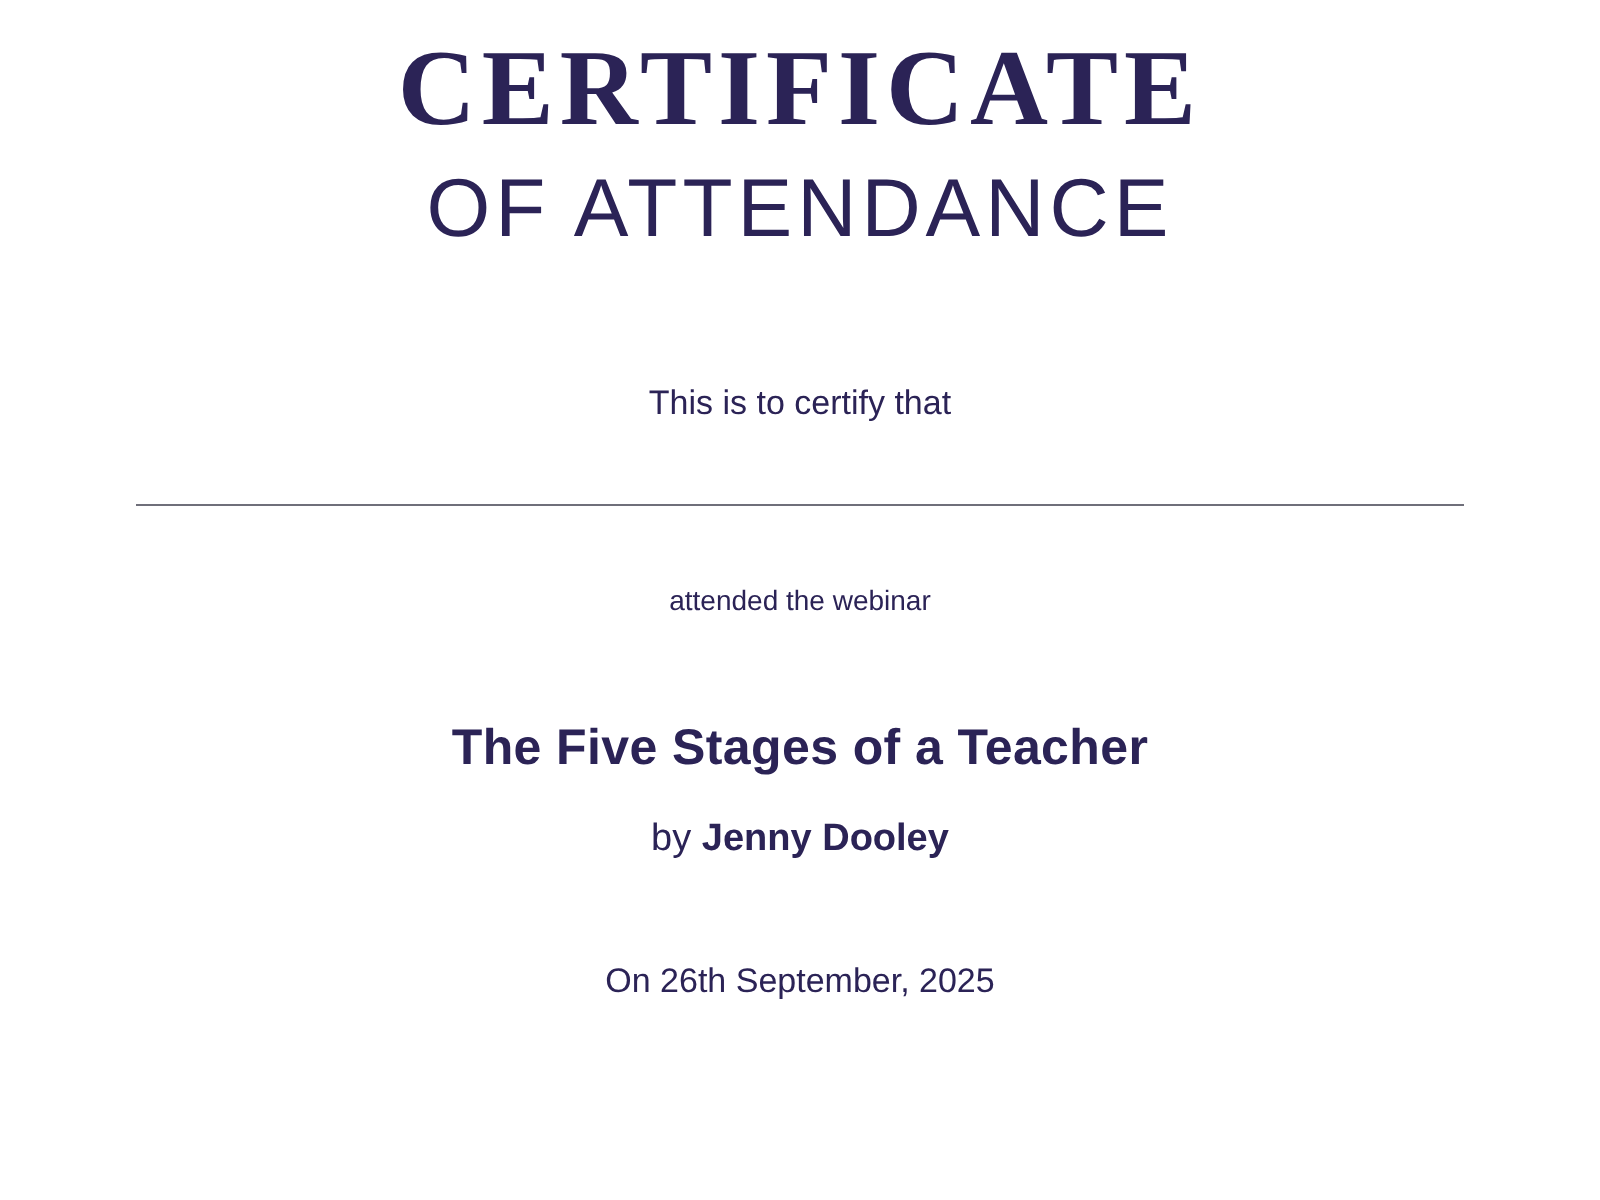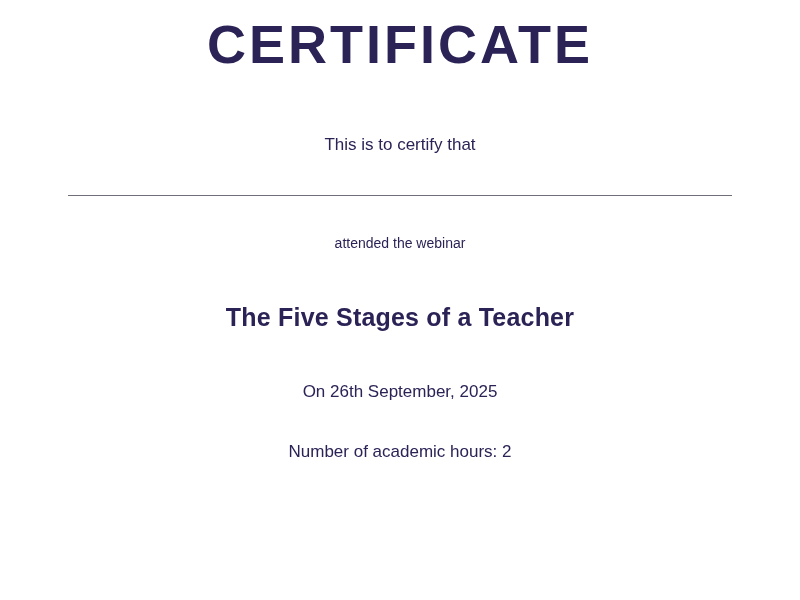--- a/index.html
+++ b/index.html
@@ -28,21 +28,21 @@
     margin-top: 16px;
     text-align: center;
     width: 100%;
   }
   .title-main {
     font-size: 54px;
     font-weight: bold;
     letter-spacing: 3px;
     color: #2b2356;
     line-height: 1.05;
-    font-family: Liberation Sans, sans-serif;
+    font-family: Liberation Serif, serif;
   }
   .title-sub {
     font-size: 41px;
     font-weight: normal;
     letter-spacing: 2.5px;
     color: #2b2356;
     line-height: 1.25;
     margin-top: 6px;
     font-family: "Liberation Sans", sans-serif;
   }
@@ -108,31 +108,34 @@
     text-align: center;
   }
 </style>
 </head>
 <body>
 
 <div class="certificate">
 
   <div class="title-block">
     <div class="title-main">CERTIFICATE</div>
+    <div class="title-sub">OF ATTENDANCE</div>
   </div>
 
   <div class="certify-line">This is to certify that</div>
 
   <div class="name-area">
     <div class="name-value"></div>
     <div class="divider"></div>
   </div>
 
   <div class="attended-line">attended the webinar</div>
 
   <div class="webinar-title">The Five Stages of a Teacher</div>
 
+  <div class="author-line">
+    <span class="by">by </span><span class="author-name">Jenny Dooley</span>
+  </div>
 
   <div class="date-line">On 26th September, 2025</div>
 
-  <div class="hours-line">Number of academic hours: 2</div>
 
 </div>
 
 </body></html>

